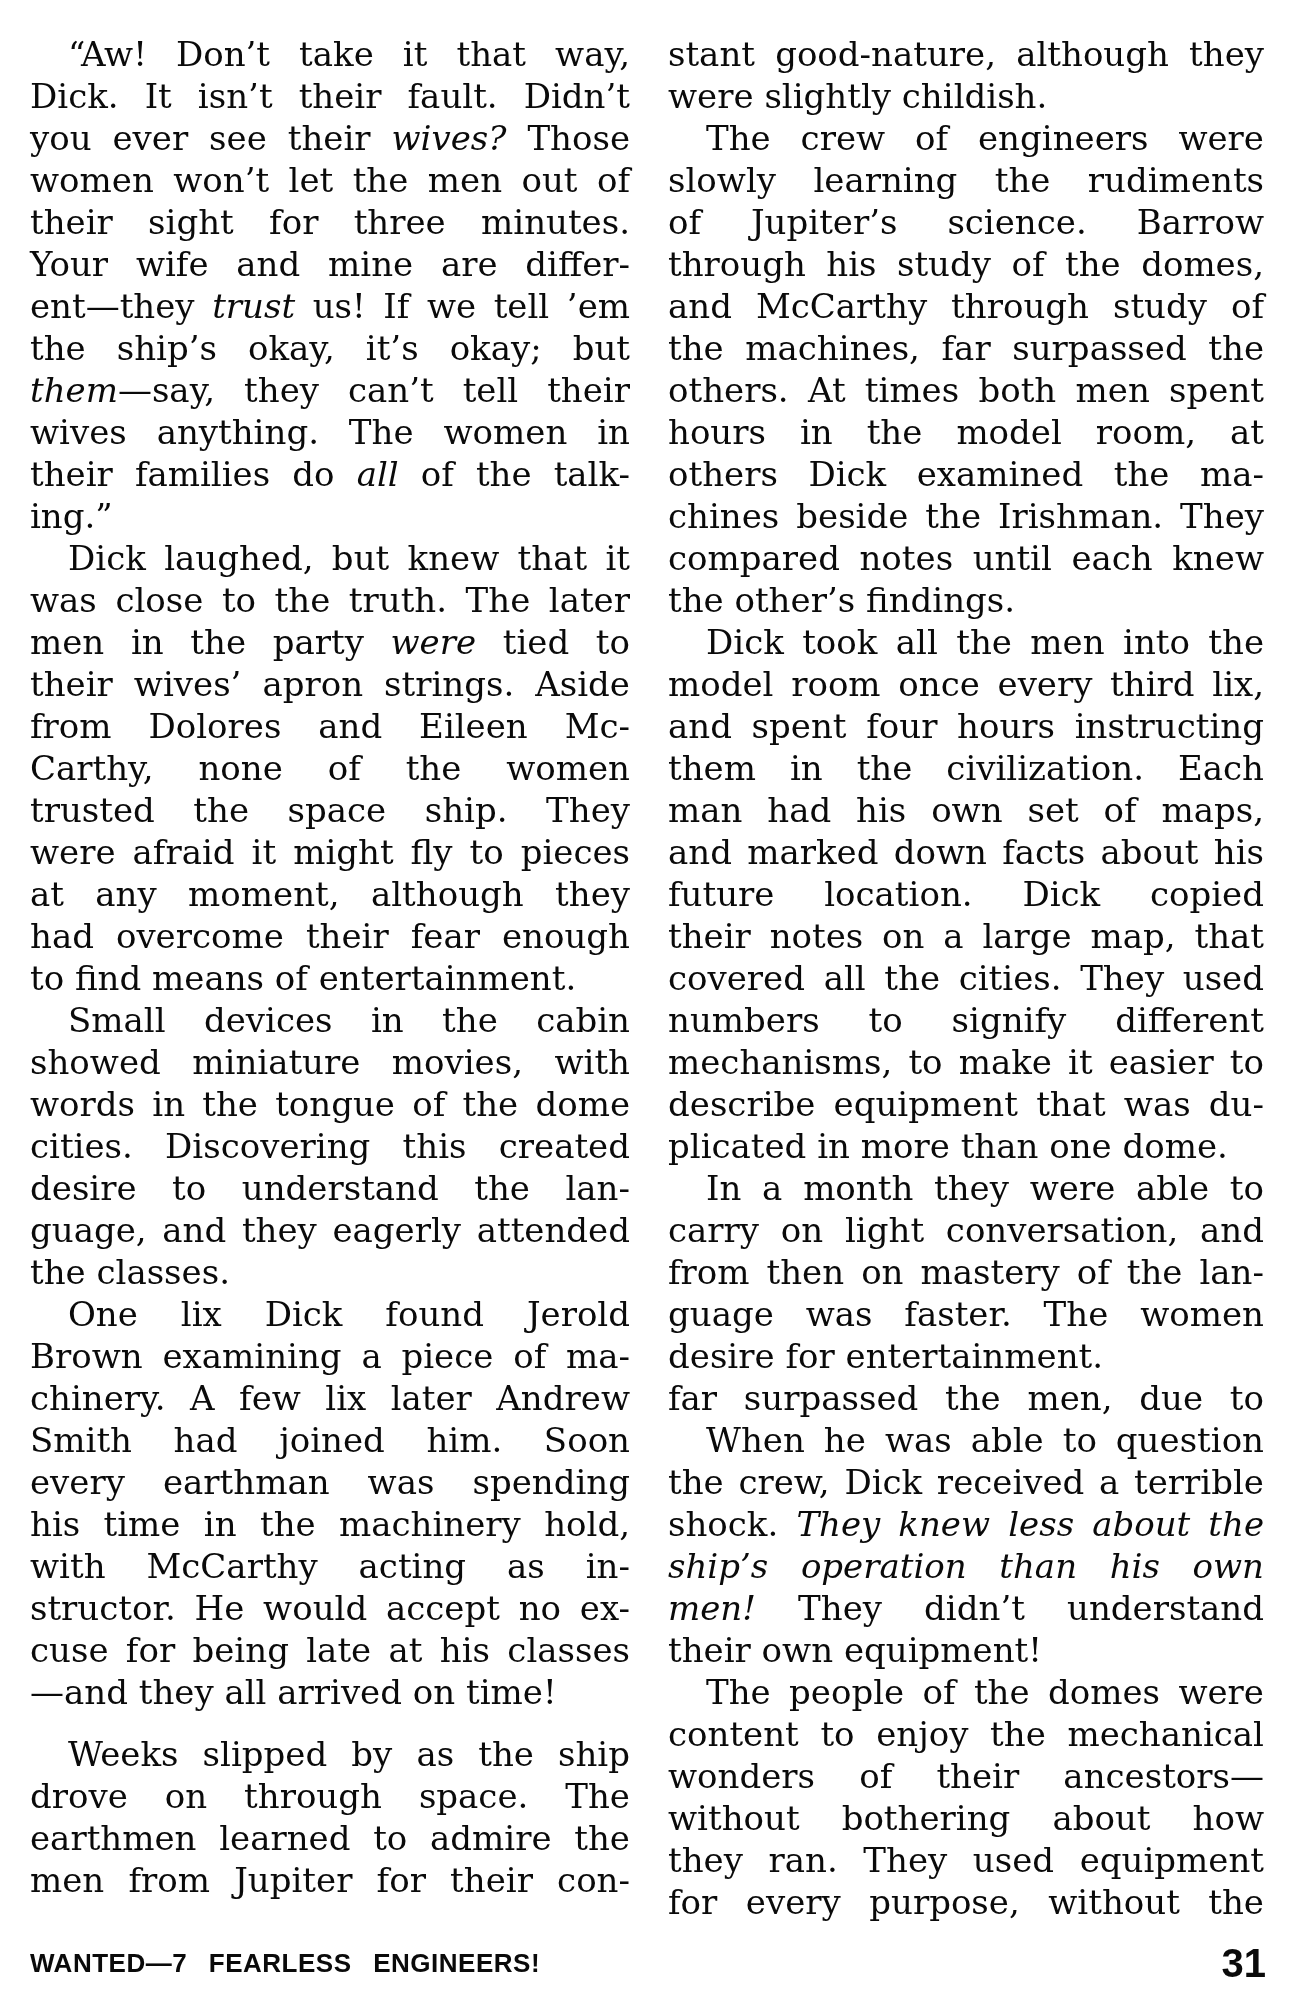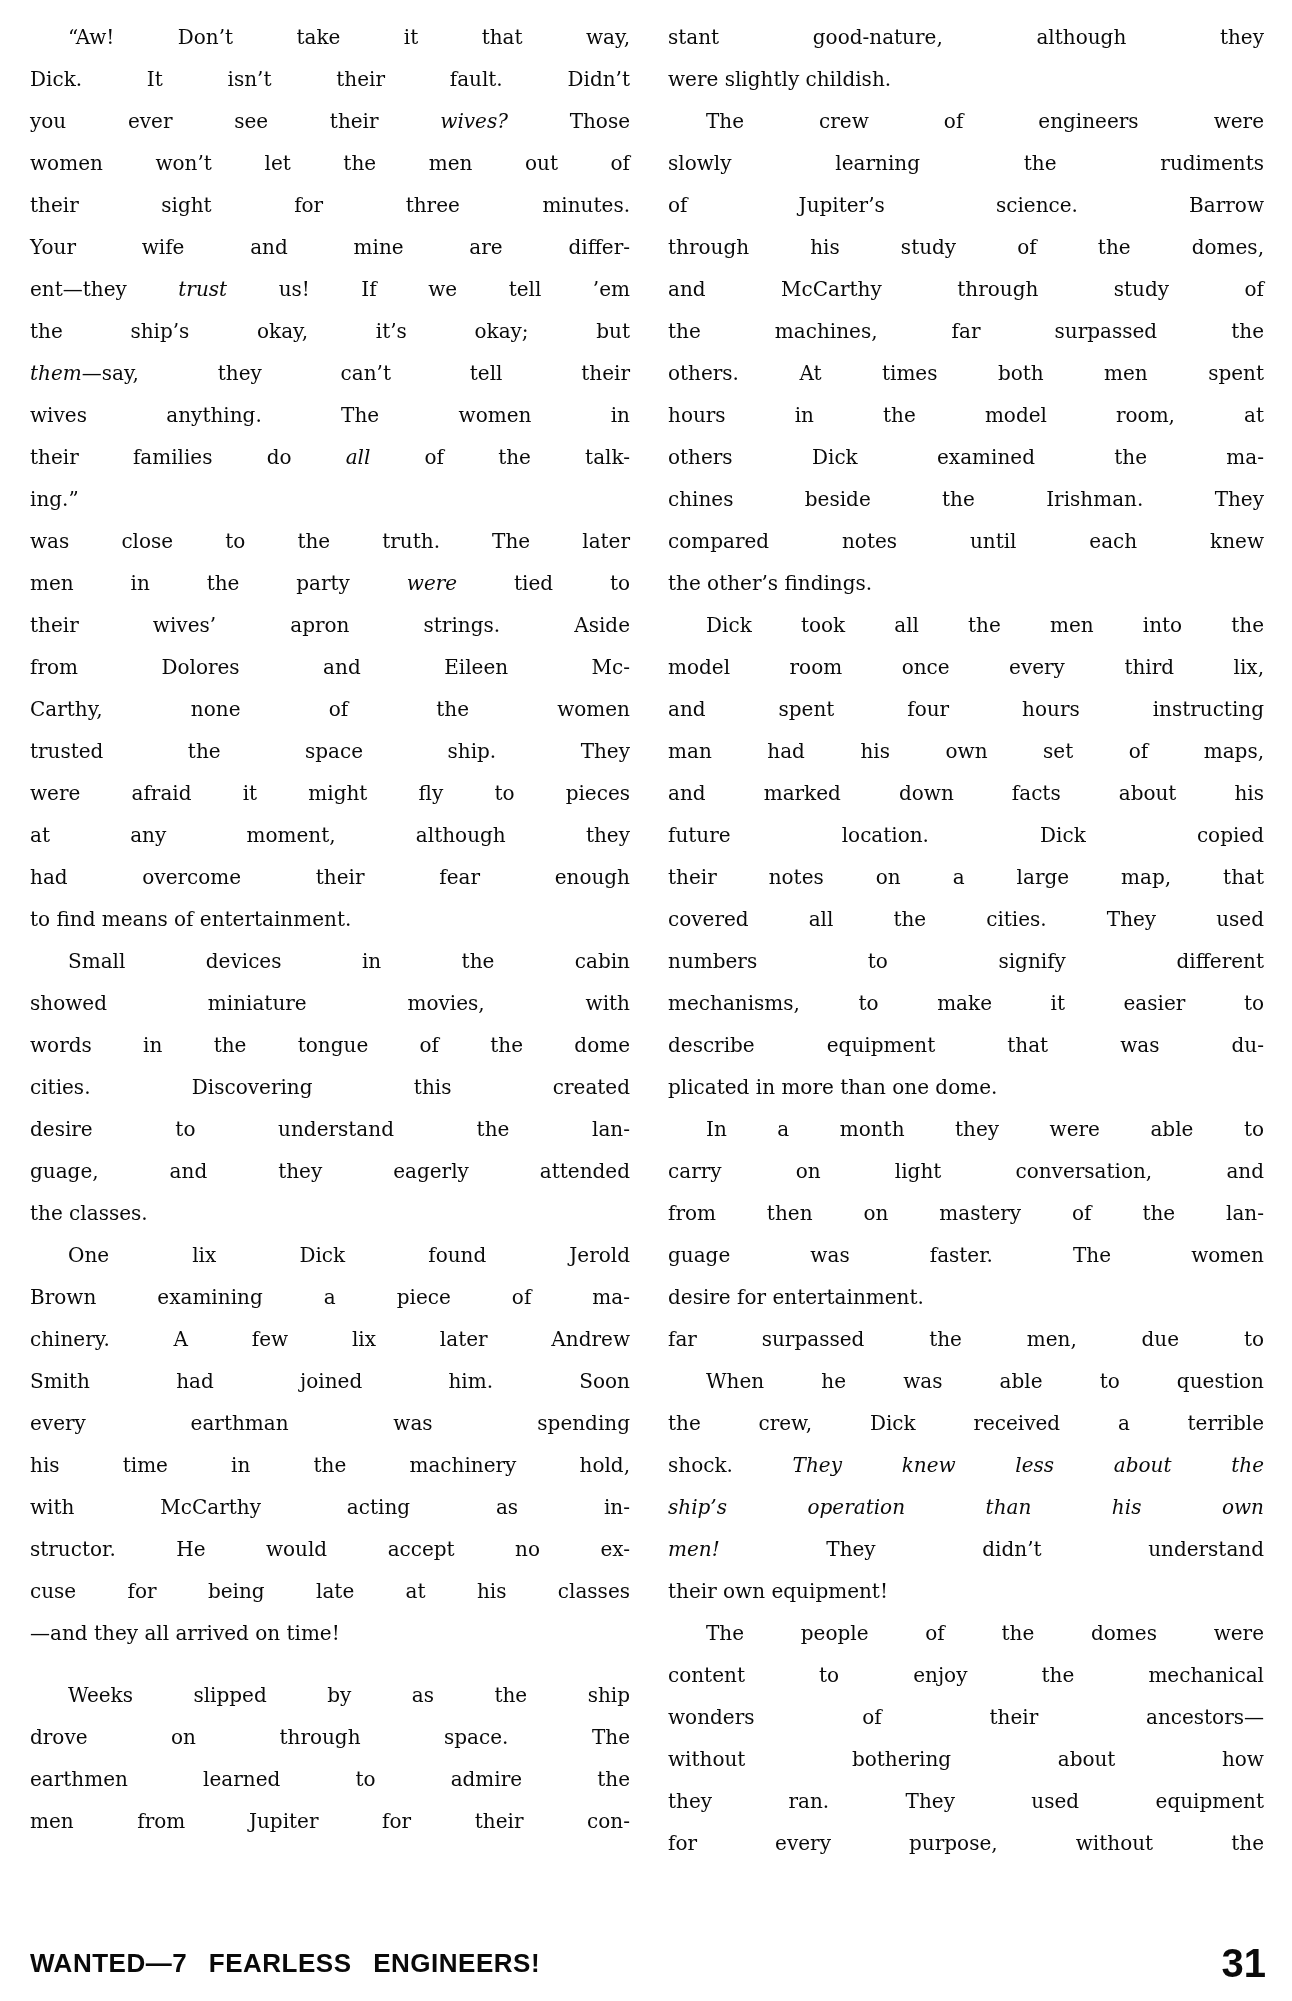--- a/index.html
+++ b/index.html
@@ -6,22 +6,22 @@
   .page{
     position:relative;
     width:1292px;height:2001px;
     background:#ffffff;
     color:#0a0a0a;
     font-family:"DejaVu Serif","Liberation Serif",serif;
     overflow:hidden;
   }
   .col{
     position:absolute;
-    top:16px;
-    font-size:20px;
+    top:33px;
+    font-size:34px;
     line-height:42px;
   }
   .col-left{left:30px;width:600px;}
   .col-right{left:668px;width:596px;}
   .para{margin:0;padding:0;}
   .para.gap{margin-top:20px;}
   .line{
     height:42px;
     text-align:justify;
     text-align-last:justify;
@@ -65,20 +65,21 @@
         <div class="line">their sight for three minutes.</div>
         <div class="line">Your wife and mine are differ-</div>
         <div class="line">ent—they <i>trust</i> us! If we tell ’em</div>
         <div class="line">the ship’s okay, it’s okay; but</div>
         <div class="line"><i>them</i>—say, they can’t tell their</div>
         <div class="line">wives anything. The women in</div>
         <div class="line">their families do <i>all</i> of the talk-</div>
         <div class="line end">ing.”</div>
       </div>
       <div class="para">
+        <div class="line indent">Dick laughed, but knew that it</div>
         <div class="line">was close to the truth. The later</div>
         <div class="line">men in the party <i>were</i> tied to</div>
         <div class="line">their wives’ apron strings. Aside</div>
         <div class="line">from Dolores and Eileen Mc-</div>
         <div class="line">Carthy, none of the women</div>
         <div class="line">trusted the space ship. They</div>
         <div class="line">were afraid it might fly to pieces</div>
         <div class="line">at any moment, although they</div>
         <div class="line">had overcome their fear enough</div>
         <div class="line end">to find means of entertainment.</div>
@@ -127,20 +128,21 @@
         <div class="line">hours in the model room, at</div>
         <div class="line">others Dick examined the ma-</div>
         <div class="line">chines beside the Irishman. They</div>
         <div class="line">compared notes until each knew</div>
         <div class="line end">the other’s findings.</div>
       </div>
       <div class="para">
         <div class="line indent">Dick took all the men into the</div>
         <div class="line">model room once every third lix,</div>
         <div class="line">and spent four hours instructing</div>
+        <div class="line">them in the civilization. Each</div>
         <div class="line">man had his own set of maps,</div>
         <div class="line">and marked down facts about his</div>
         <div class="line">future location. Dick copied</div>
         <div class="line">their notes on a large map, that</div>
         <div class="line">covered all the cities. They used</div>
         <div class="line">numbers to signify different</div>
         <div class="line">mechanisms, to make it easier to</div>
         <div class="line">describe equipment that was du-</div>
         <div class="line end">plicated in more than one dome.</div>
       </div>

